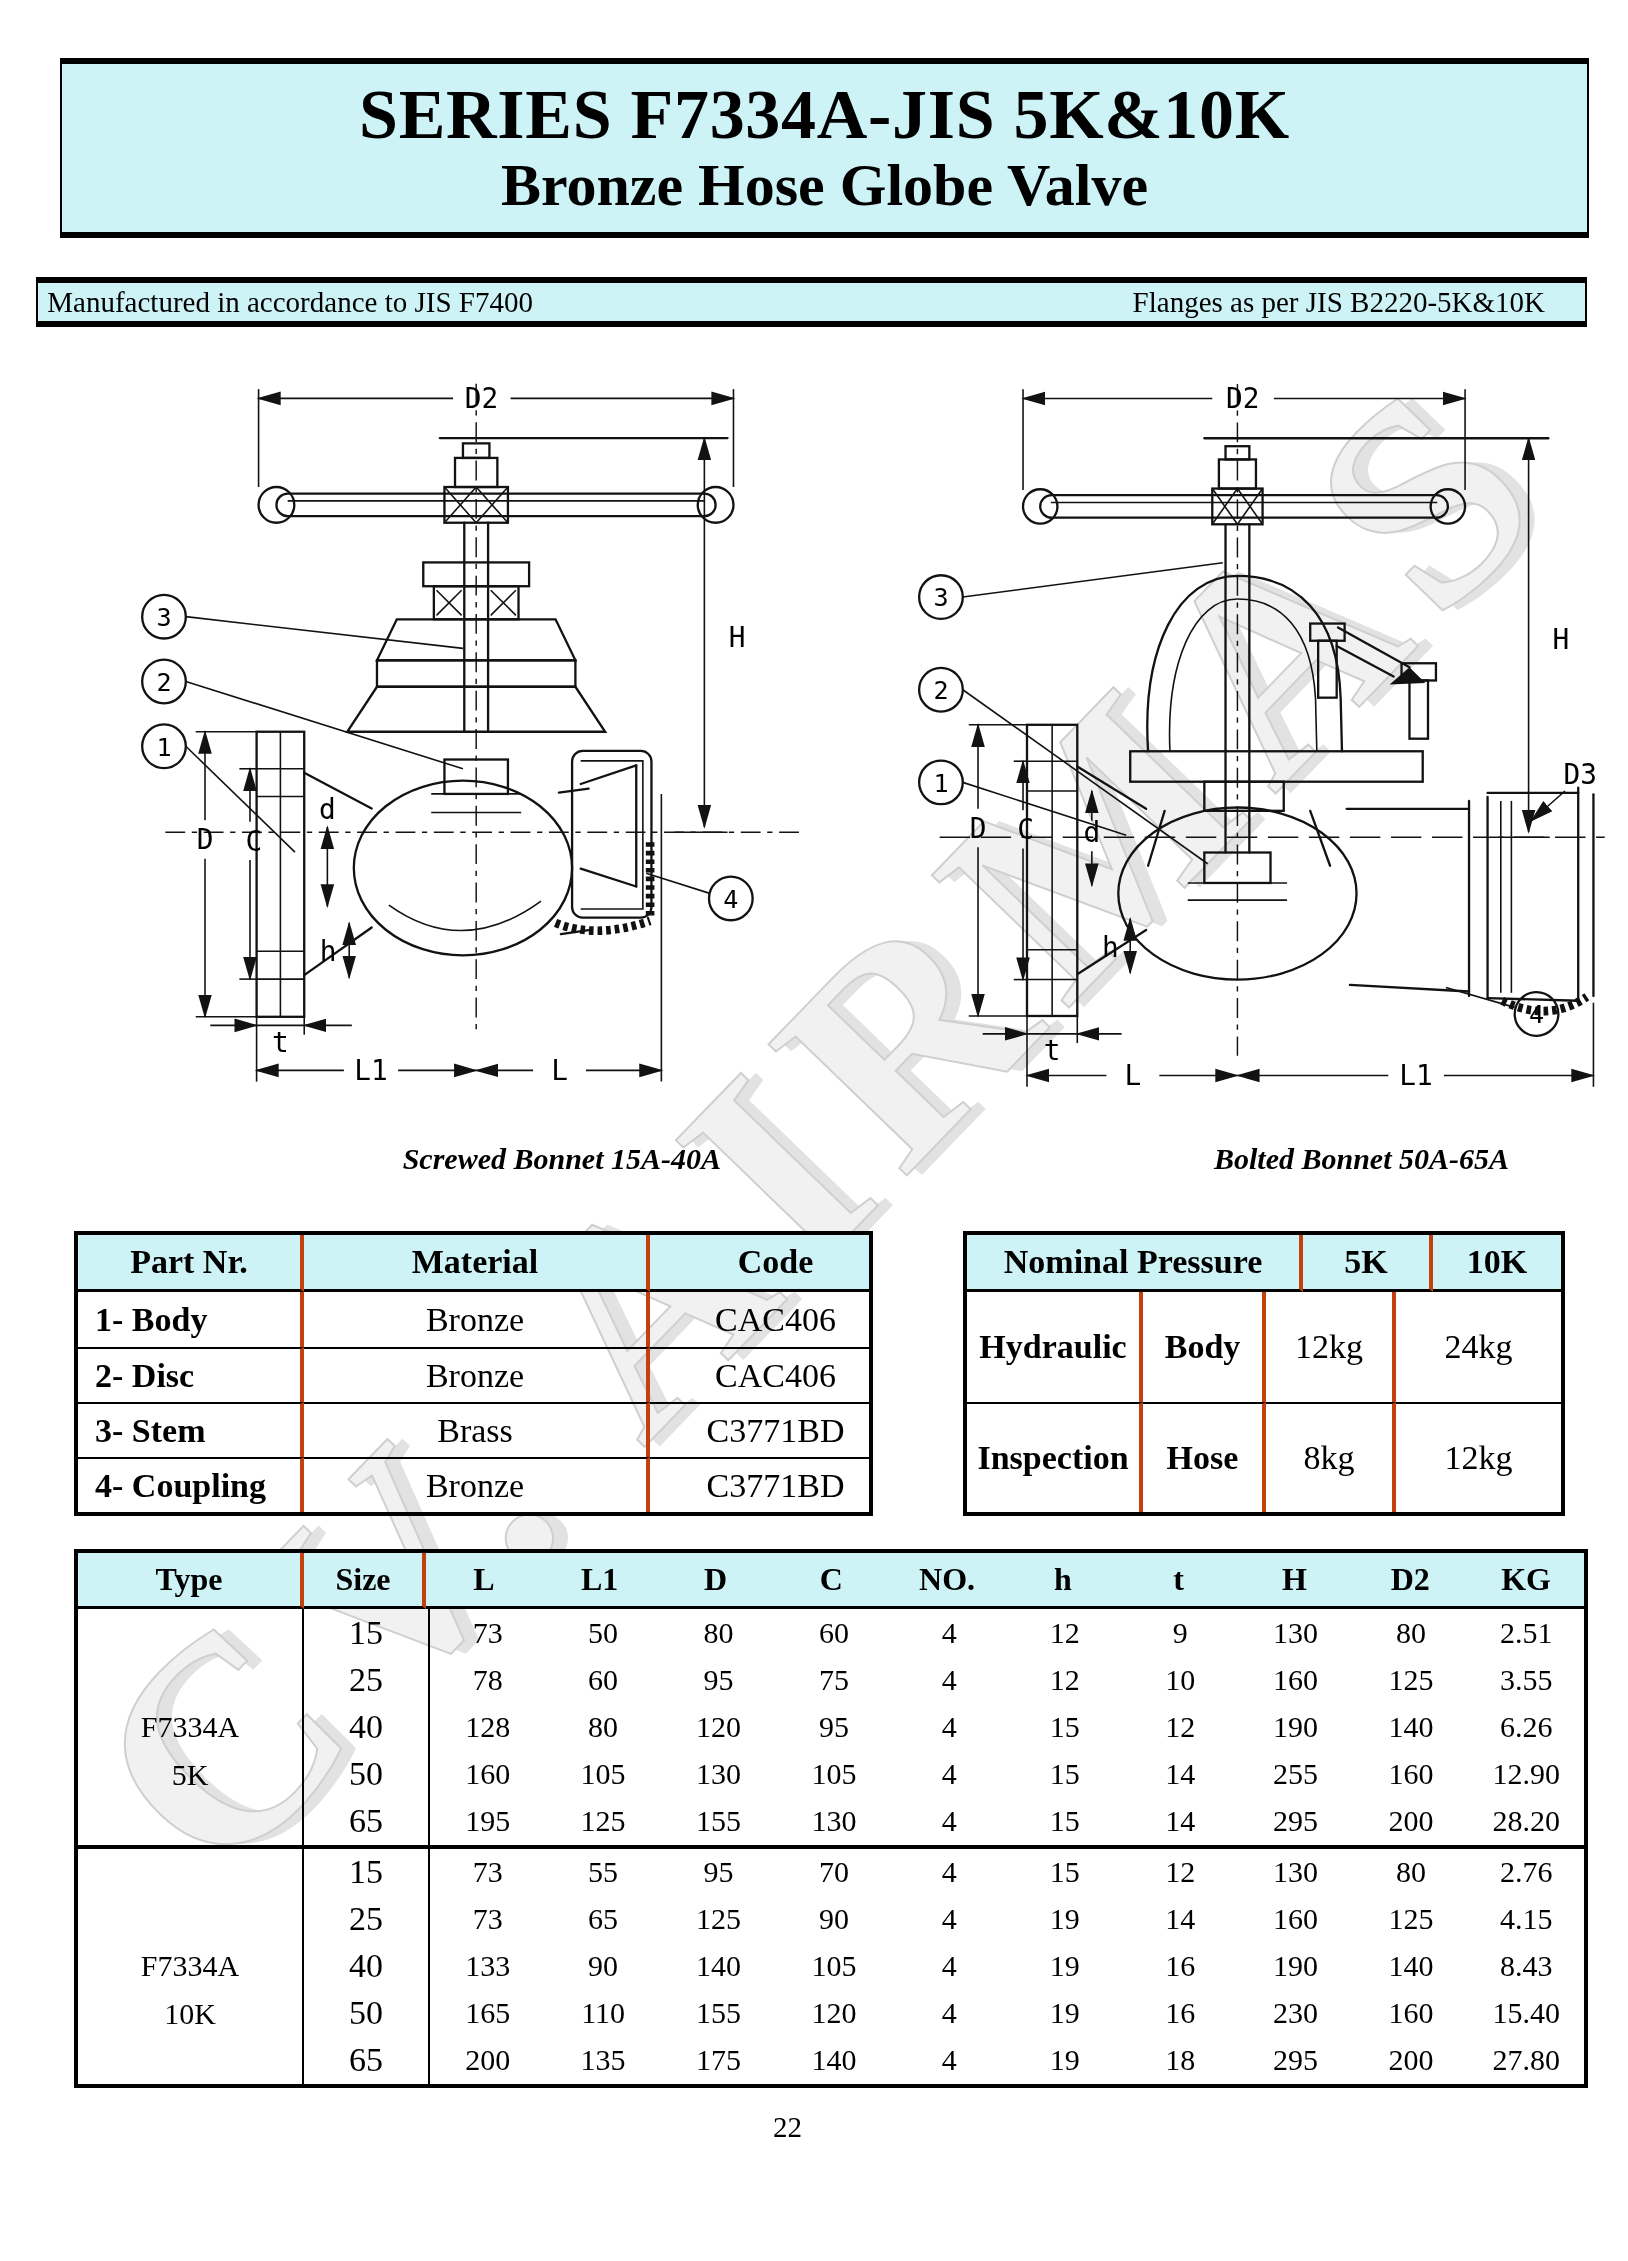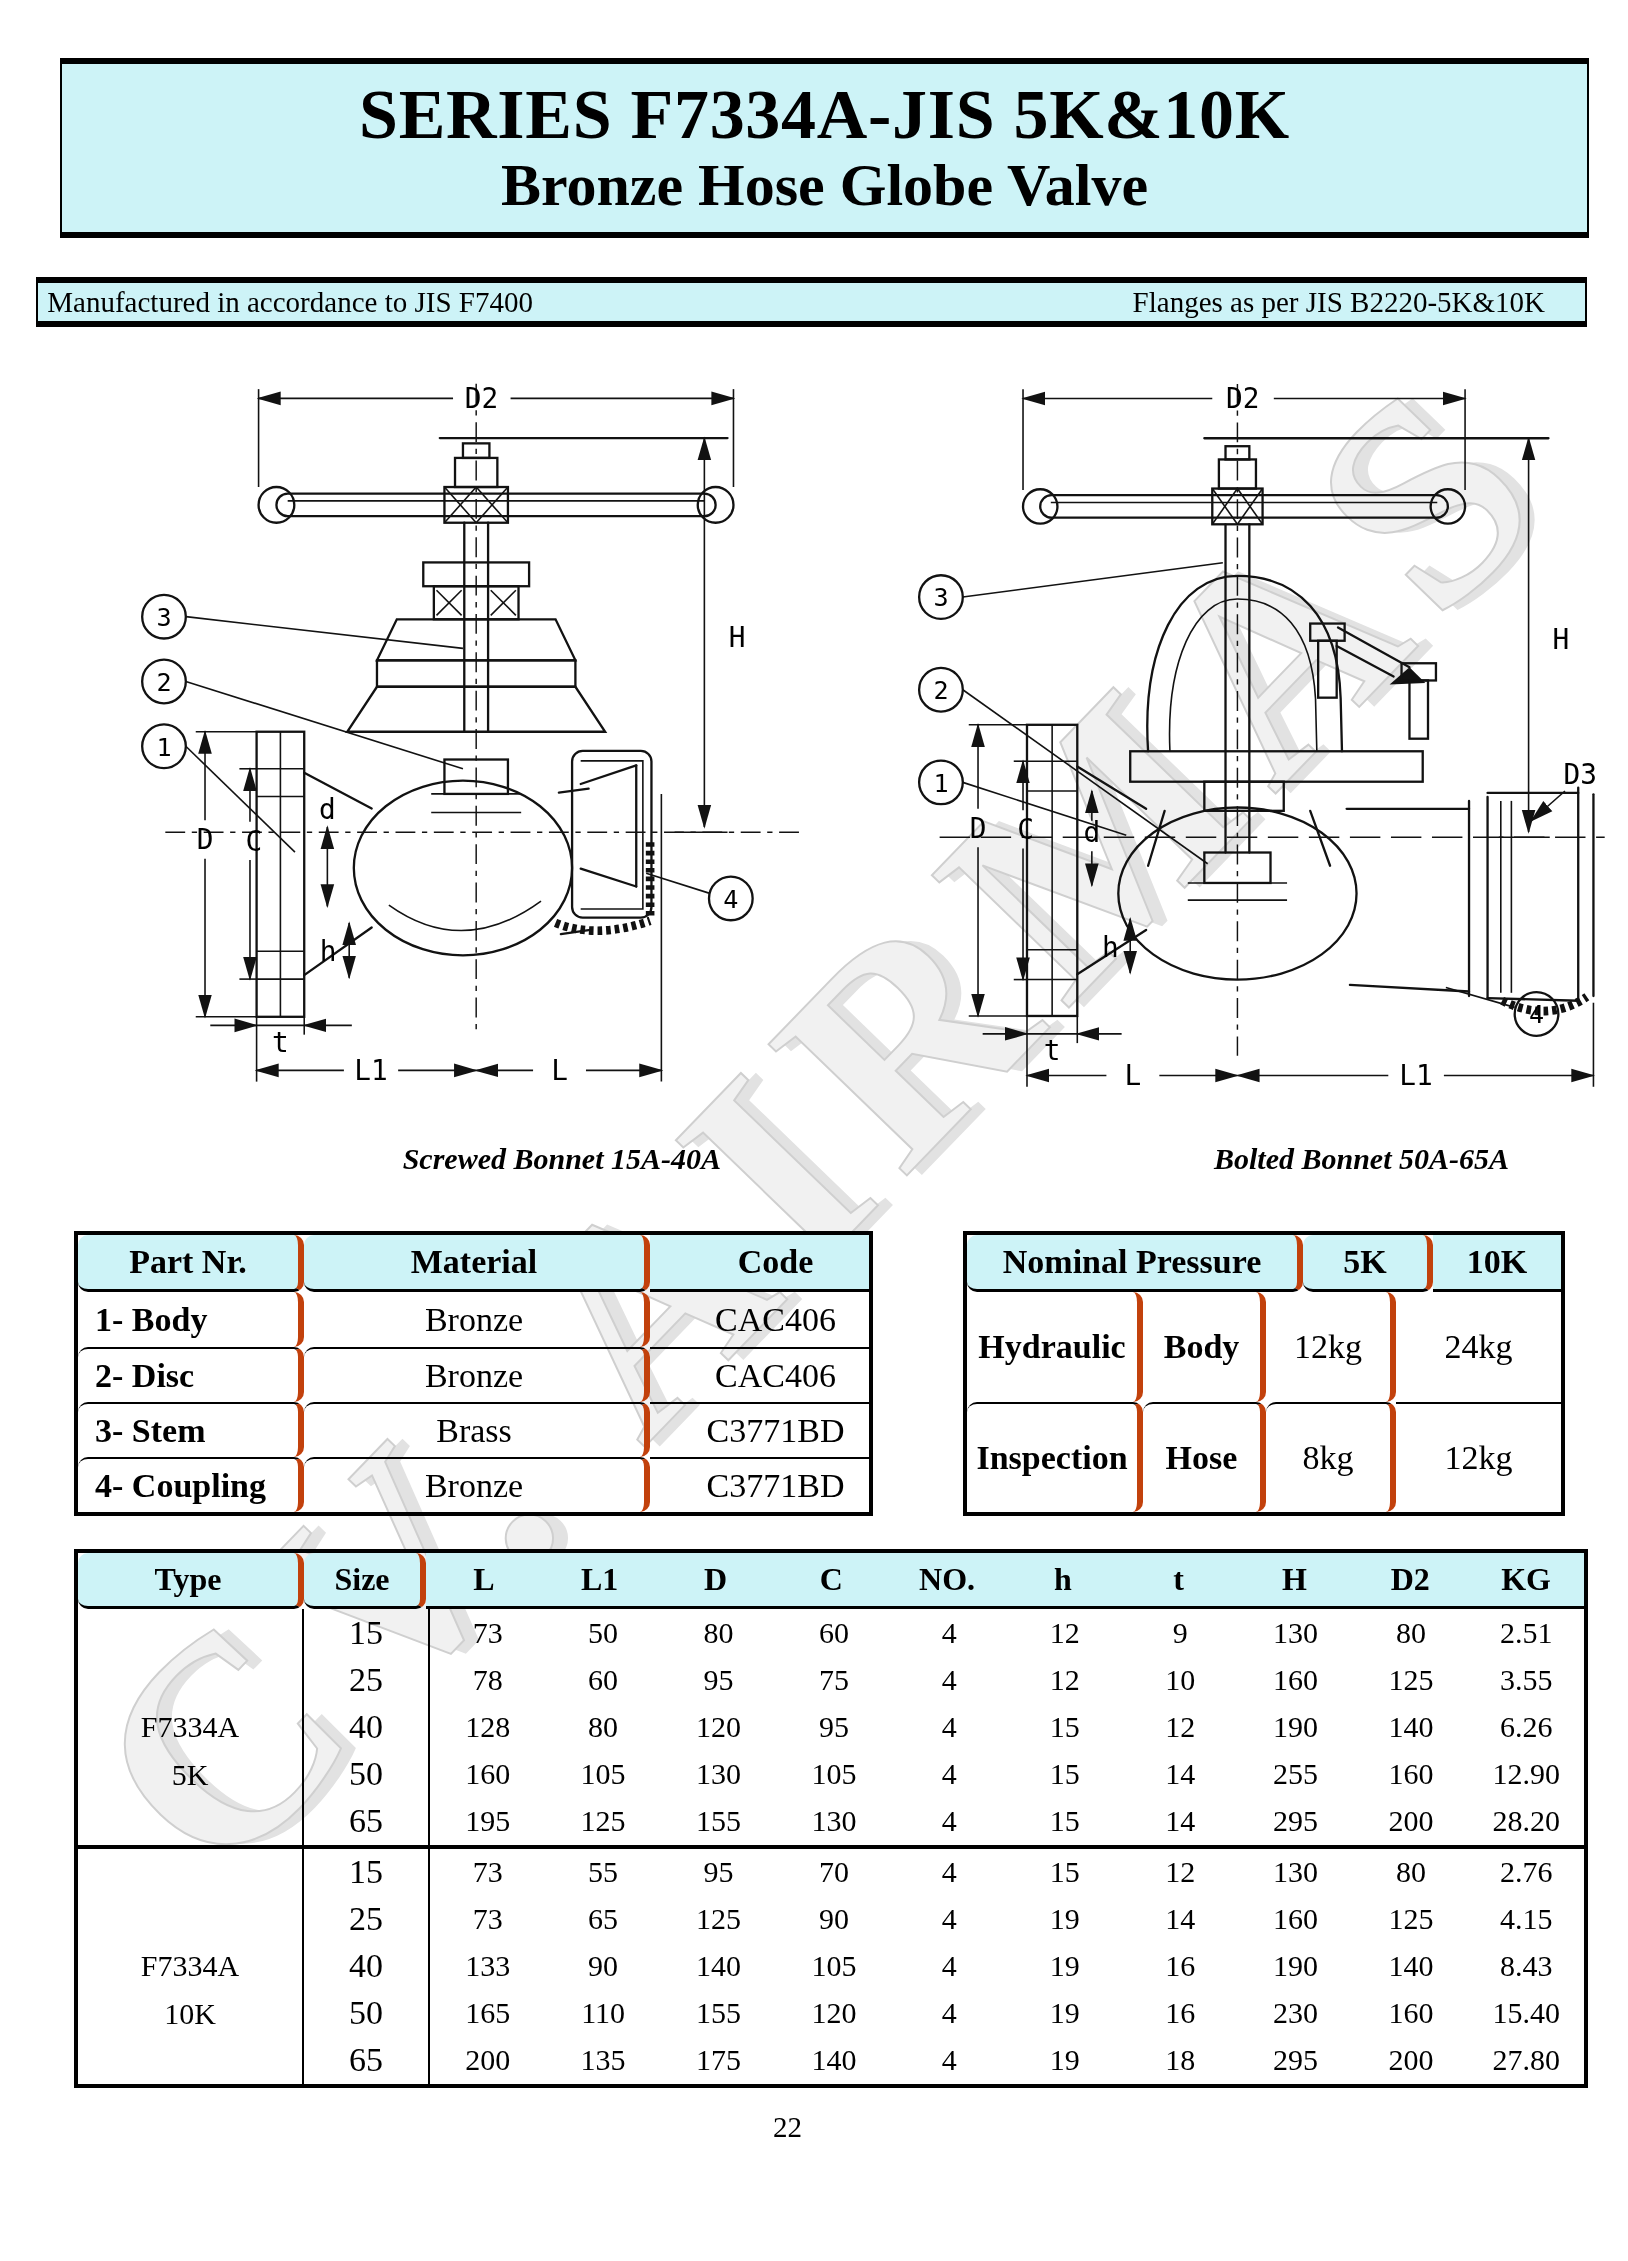--- a/index.html
+++ b/index.html
@@ -43,21 +43,21 @@
   svg .cl2{stroke:#121212;stroke-width:2.2;fill:none;stroke-dasharray:46 16;}
   svg .dim{stroke:#121212;stroke-width:2.4;fill:none;}
   svg .ser{stroke:#111;stroke-width:13;fill:none;stroke-dasharray:7 6;}
   svg text{font-family:"DejaVu Sans Mono",monospace;font-size:42px;fill:#000;}
   svg text.cn{font-size:38px;}
   
   .tbl{position:absolute;border:4.6px solid #000;box-sizing:border-box;background:transparent;display:flex;flex-direction:column;}
   .row{display:flex;flex:1;min-height:0;}
   .cell{box-sizing:border-box;display:flex;align-items:center;justify-content:center;font-size:34px;}
   .hdr{background:#cdf3f7;font-weight:bold;border-bottom:3.3px solid #000;}
-  .vline{border-right:6px solid #c2410c;border-radius:10px;}
+  .vline{border-right:4px solid #c2410c;}
   .topline{border-top:2.6px solid #000;}
   .bold{font-weight:bold;}
   .leftpad{justify-content:flex-start;padding-left:17px;}
   
   .parts{left:74px;top:1231px;width:799px;height:285px;}
   .parts .hrow{height:57px;flex:none;display:flex;}
   .parts .c1{width:226px;flex:none;}
   .parts .c2{width:346px;flex:none;}
   .parts .c3{flex:1;padding-left:32px;}
   

